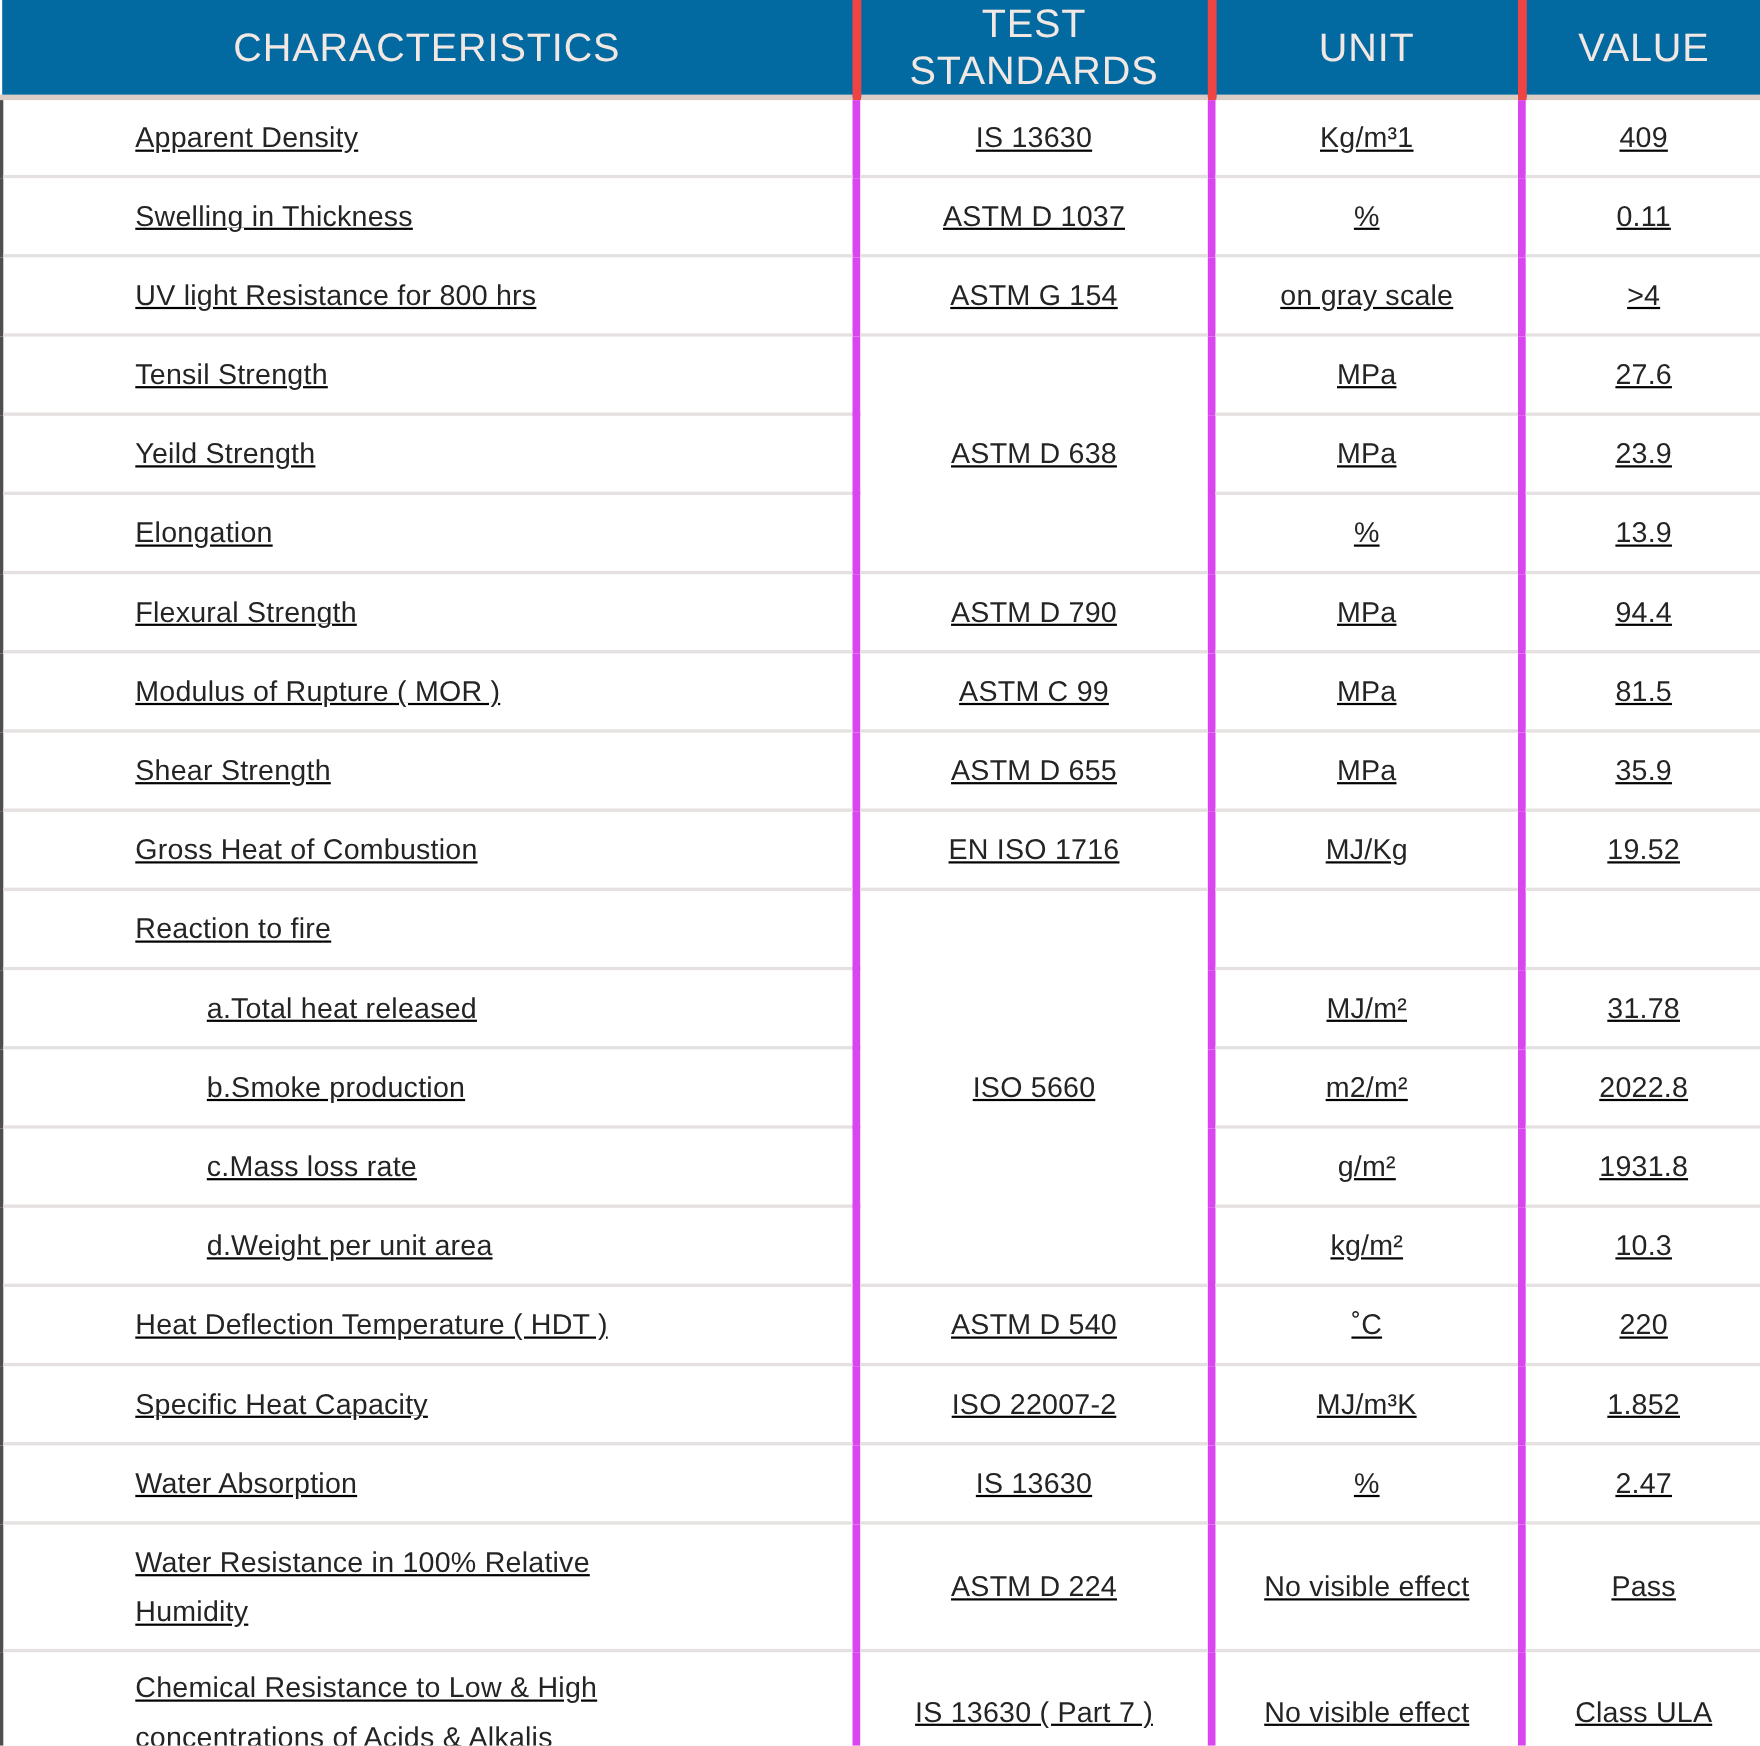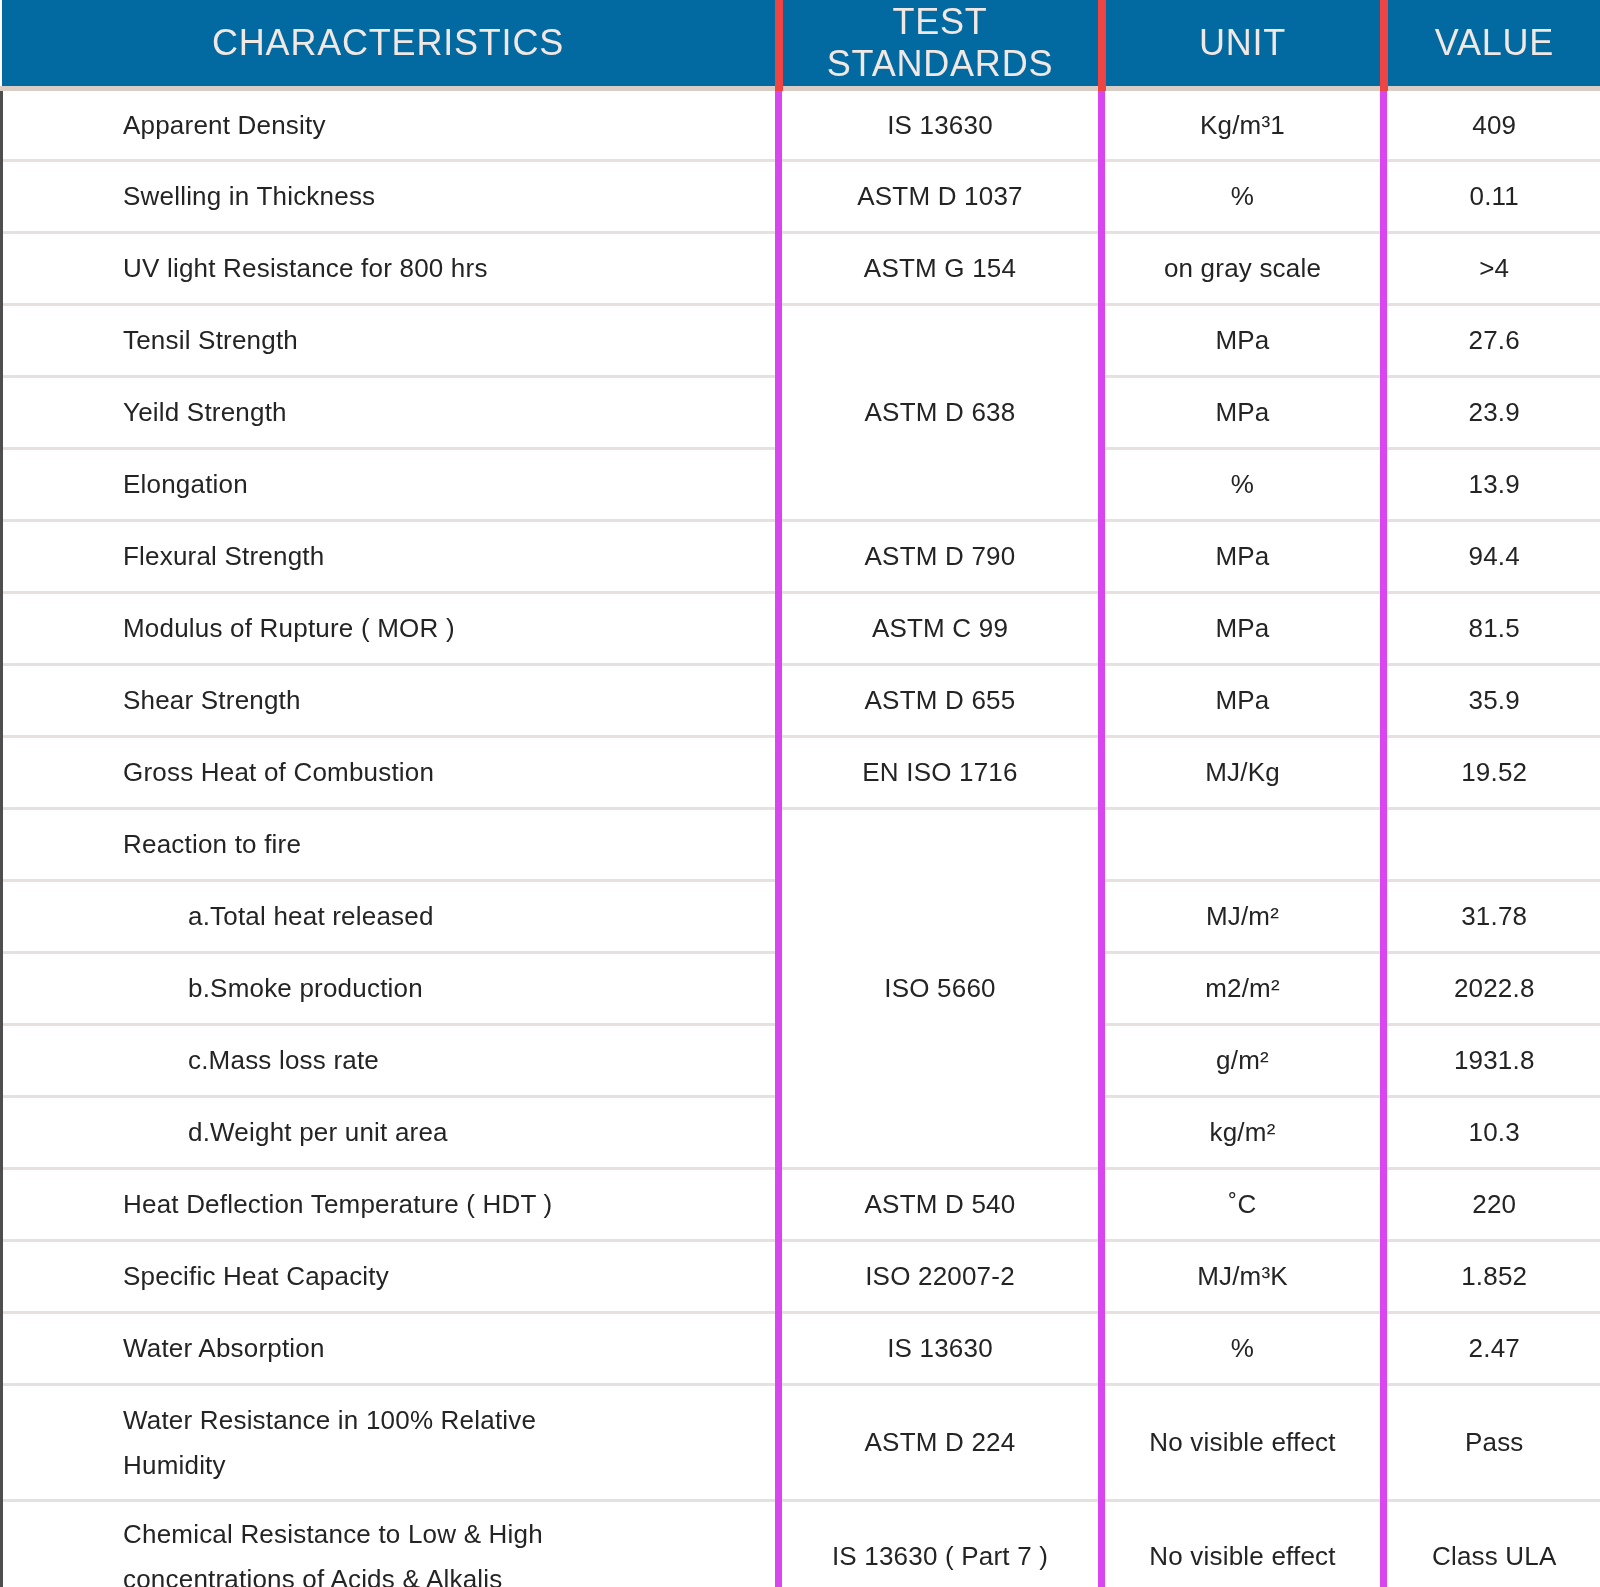--- a/index.html
+++ b/index.html
@@ -46,21 +46,21 @@
     font-size: 26px;
     color: #242424;
     letter-spacing: 0.2px;
     text-align: center;
     vertical-align: middle;
     background: #ffffff;
   }
   tbody td.v { border-left: 7px solid #d946ef; }
   tbody td:first-child { border-left: 3px solid #4e4e4e; }
 
-  tbody tr { height: 72px; }
+  tbody tr { height: 72px; text-decoration: underline; }
   tbody tr.tall  { height: 116px; }
   tbody tr.tall2 { height: 112px; }
 
   td.c {
     text-align: left;
     padding-left: 120px;
     padding-right: 200px;
     white-space: pre-line;
     line-height: 1.7;
   }

